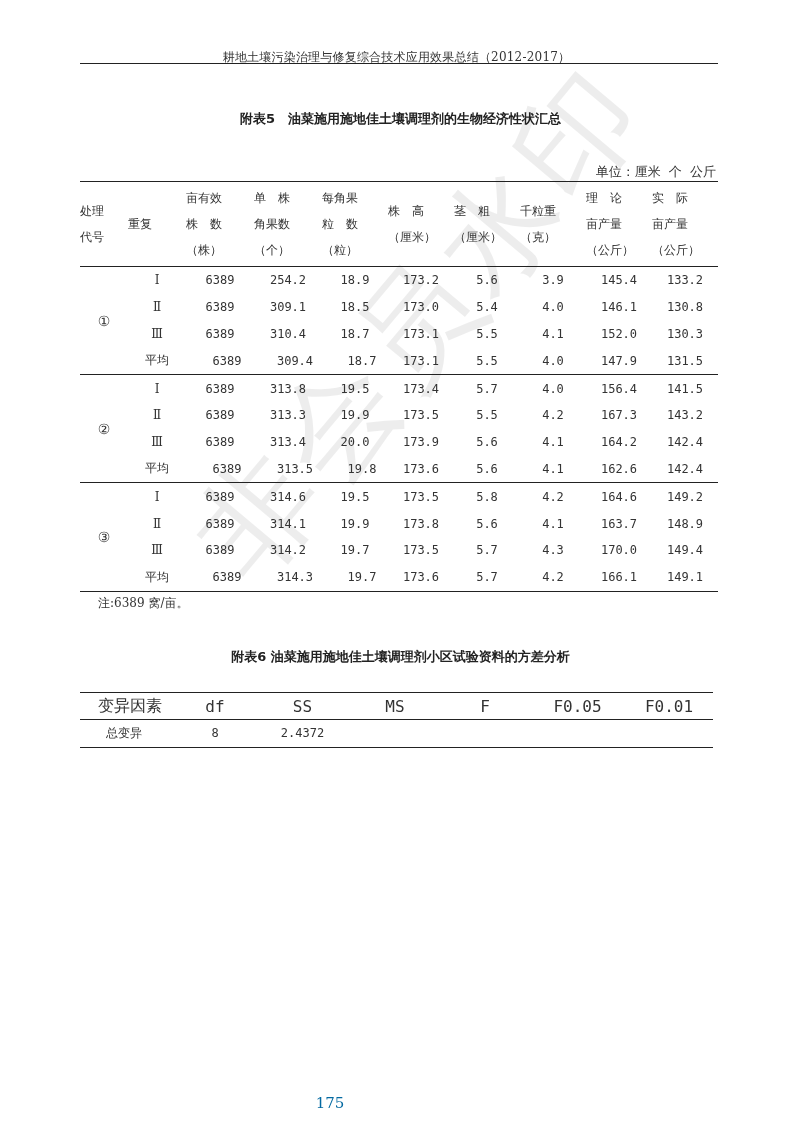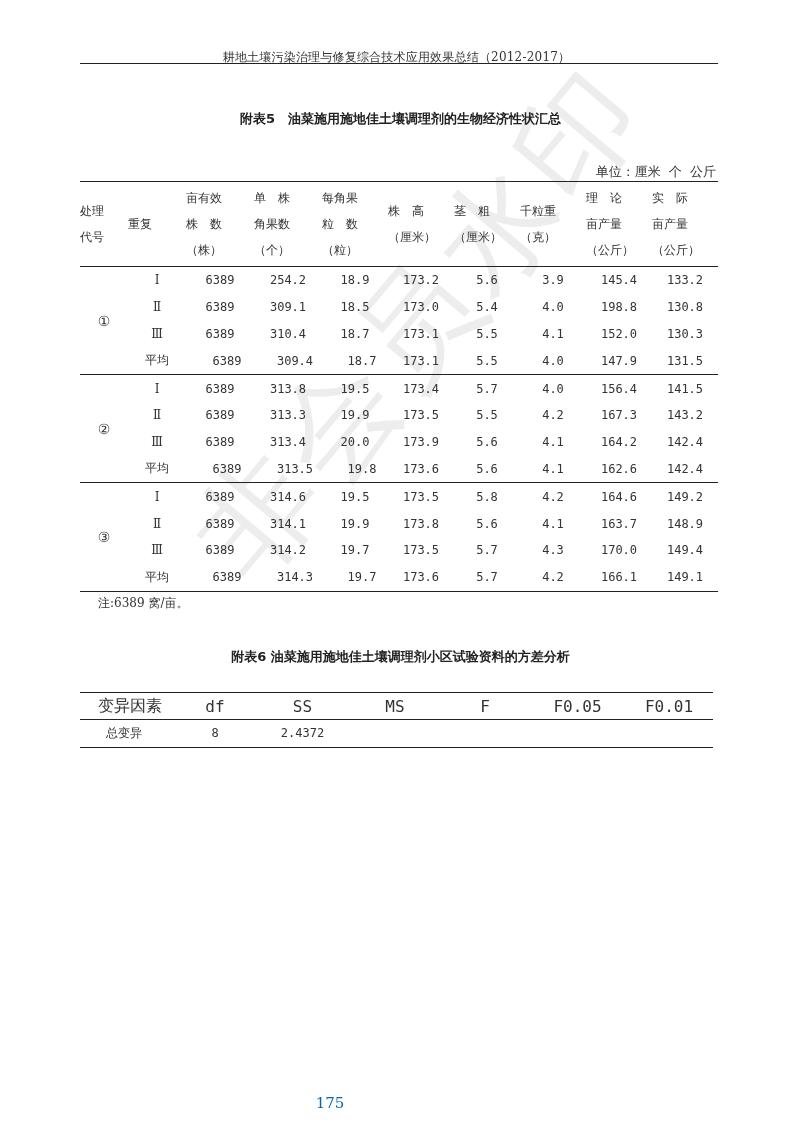--- a/index.html
+++ b/index.html
@@ -99,21 +99,21 @@
       <td>133.2</td>
     </tr>
     <tr>
       <td class="zh">Ⅱ</td>
       <td>6389</td>
       <td>309.1</td>
       <td>18.5</td>
       <td>173.0</td>
       <td>5.4</td>
       <td>4.0</td>
-      <td>198.8</td>
+      <td>146.1</td>
       <td>130.8</td>
     </tr>
     <tr>
       <td class="zh">Ⅲ</td>
       <td>6389</td>
       <td>310.4</td>
       <td>18.7</td>
       <td>173.1</td>
       <td>5.5</td>
       <td>4.1</td>

